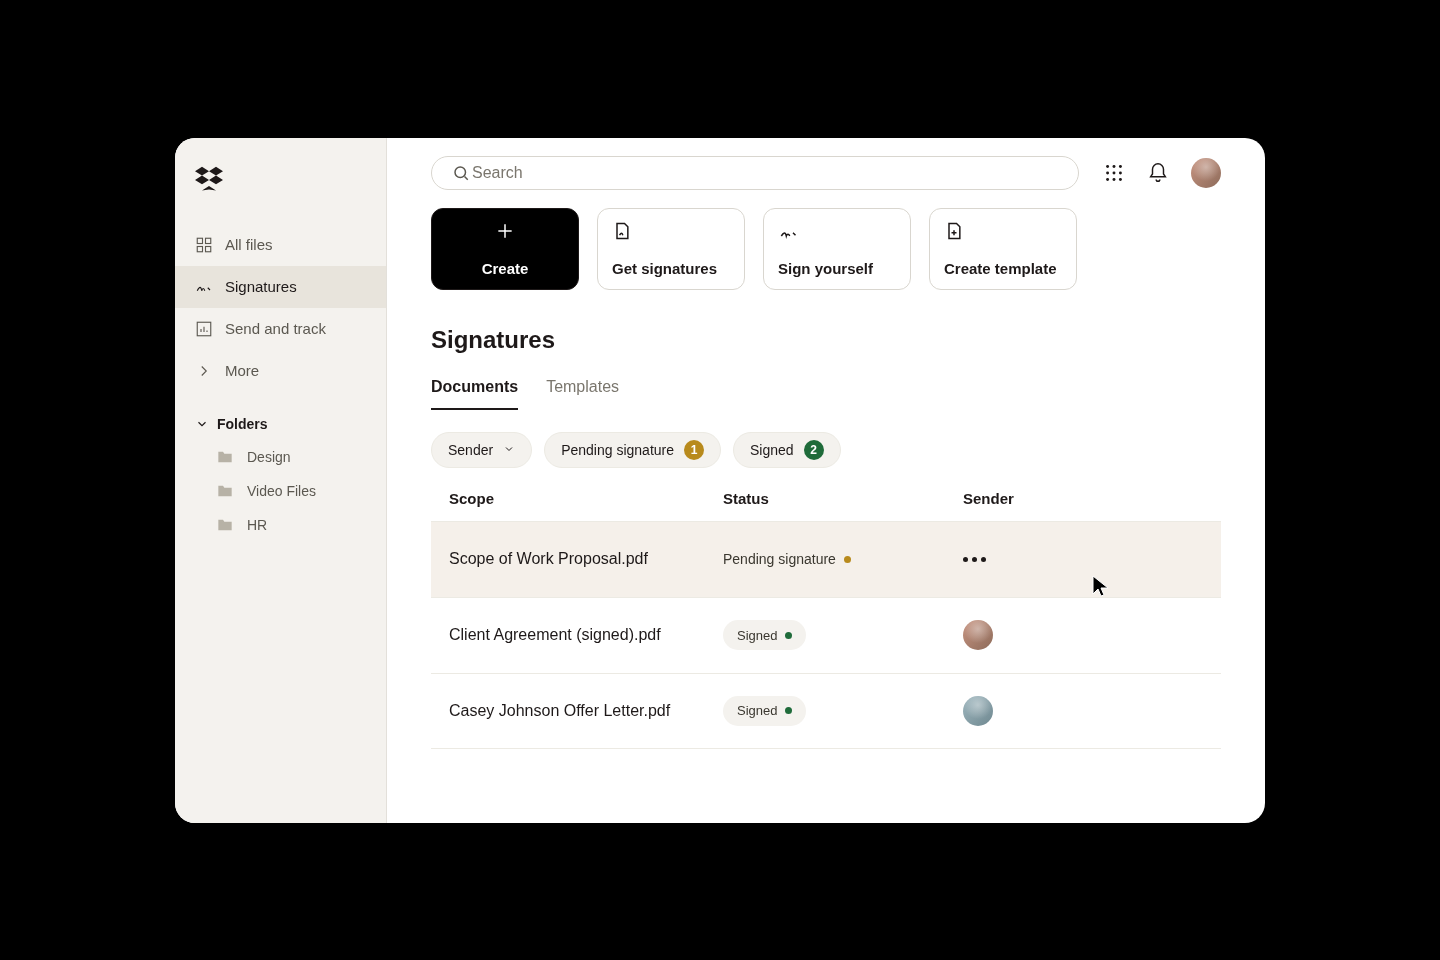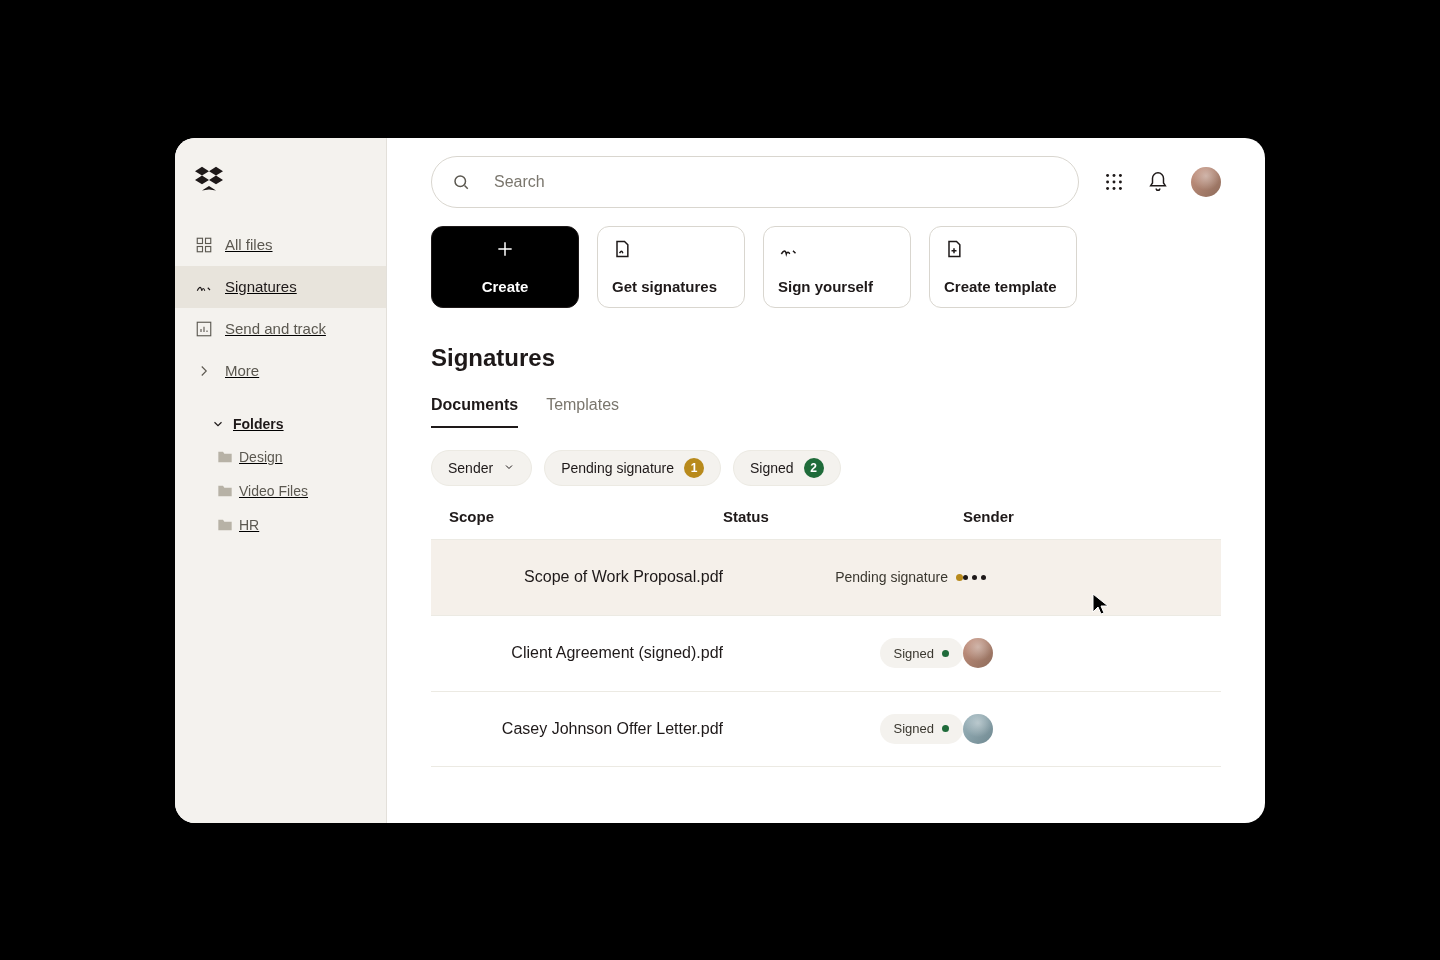--- a/index.html
+++ b/index.html
@@ -18,63 +18,62 @@
 
   
   .sidebar {
     width: 212px;
     flex: 0 0 212px;
     background: #f4f2ee;
     border-right: 1px solid #e3e0da;
     display: flex;
     flex-direction: column;
     padding-top: 28px;
-    text-decoration: underline;
   }
   .logo { padding: 0 20px 28px 20px; }
   .logo svg { width: 28px; height: 26px; fill: #1e1919; }
 
   .nav-item {
     display: flex;
     align-items: center;
     gap: 12px;
     height: 42px;
     padding: 0 20px;
     font-size: 15px;
     color: #5b5850;
     cursor: pointer;
   }
   .nav-item.active { background: #e8e4dc; color: #1e1919; font-weight: 500; }
   .nav-item .ic { width: 18px; height: 18px; flex: 0 0 18px; display:flex; align-items:center; justify-content:center; }
   .nav-item .ic svg { width: 18px; height: 18px; stroke: currentColor; fill: none; stroke-width: 1.5; }
 
   .folders-hdr {
     display: flex; align-items: center; gap: 8px;
-    padding: 24px 20px 8px 36px;
+    padding: 24px 20px 8px 20px;
     font-size: 14px; font-weight: 600; color: #1e1919;
   }
   .folders-hdr .chev { width:14px; height:14px; }
   .folders-hdr .chev svg { width:14px; height:14px; stroke:#1e1919; fill:none; stroke-width:2; }
 
   .folder-item {
-    display: flex; align-items: center; gap: 6px;
+    display: flex; align-items: center; gap: 14px;
     height: 34px; padding: 0 9px 0 42px;
     font-size: 14px; color: #5b5850; cursor: pointer;
   }
   .folder-item .fic { width:16px; height:14px; }
   .folder-item .fic svg { width:16px; height:14px; fill:#b7b2a6; }
 
   
   .main { flex: 1; display: flex; flex-direction: column; padding: 18px 44px 0 44px; }
 
   .topbar { display: flex; align-items: center; gap: 24px; margin-bottom: 18px; }
   .search {
-    flex: 1; height: 52px;
+    flex: 1; height: 34px;
     border: 1.5px solid #d9d6cf; border-radius: 28px;
-    display: flex; align-items: center; gap: 24px;
+    display: flex; align-items: center; gap: 2px;
     padding: 0 20px;
   }
   .search svg { width:18px; height:18px; stroke:#5b5850; fill:none; stroke-width:2; }
   .search input {
     border: none; outline: none; flex:1; font-size: 16px; color:#1e1919;
     background: transparent;
   }
   .search input::placeholder { color:#7a766d; }
 
   .top-icons { display:flex; align-items:center; gap:22px; }
@@ -138,21 +137,20 @@
     font-size:15px; font-weight:600; color:#1e1919;
   }
   .row {
     display:grid; grid-template-columns: 1fr 240px 240px;
     align-items:center;
     height: 76px;
     padding: 0 18px;
     border-top: 1px solid #eceae3;
     font-size:16px; color:#1e1919;
     position: relative;
-    text-align: right;
   }
   .row:last-child { border-bottom: 1px solid #eceae3; }
   .row.hover { background:#f5f0ea; }
 
   .status-pill {
     display:inline-flex; align-items:center; gap:8px;
     height:30px; padding:0 14px; border-radius:16px;
     background:#f4f2ee; font-size:13px; color:#3a372f;
   }
   .status-text { display:inline-flex; align-items:center; gap:8px; font-size:14px; color:#3a372f; }

